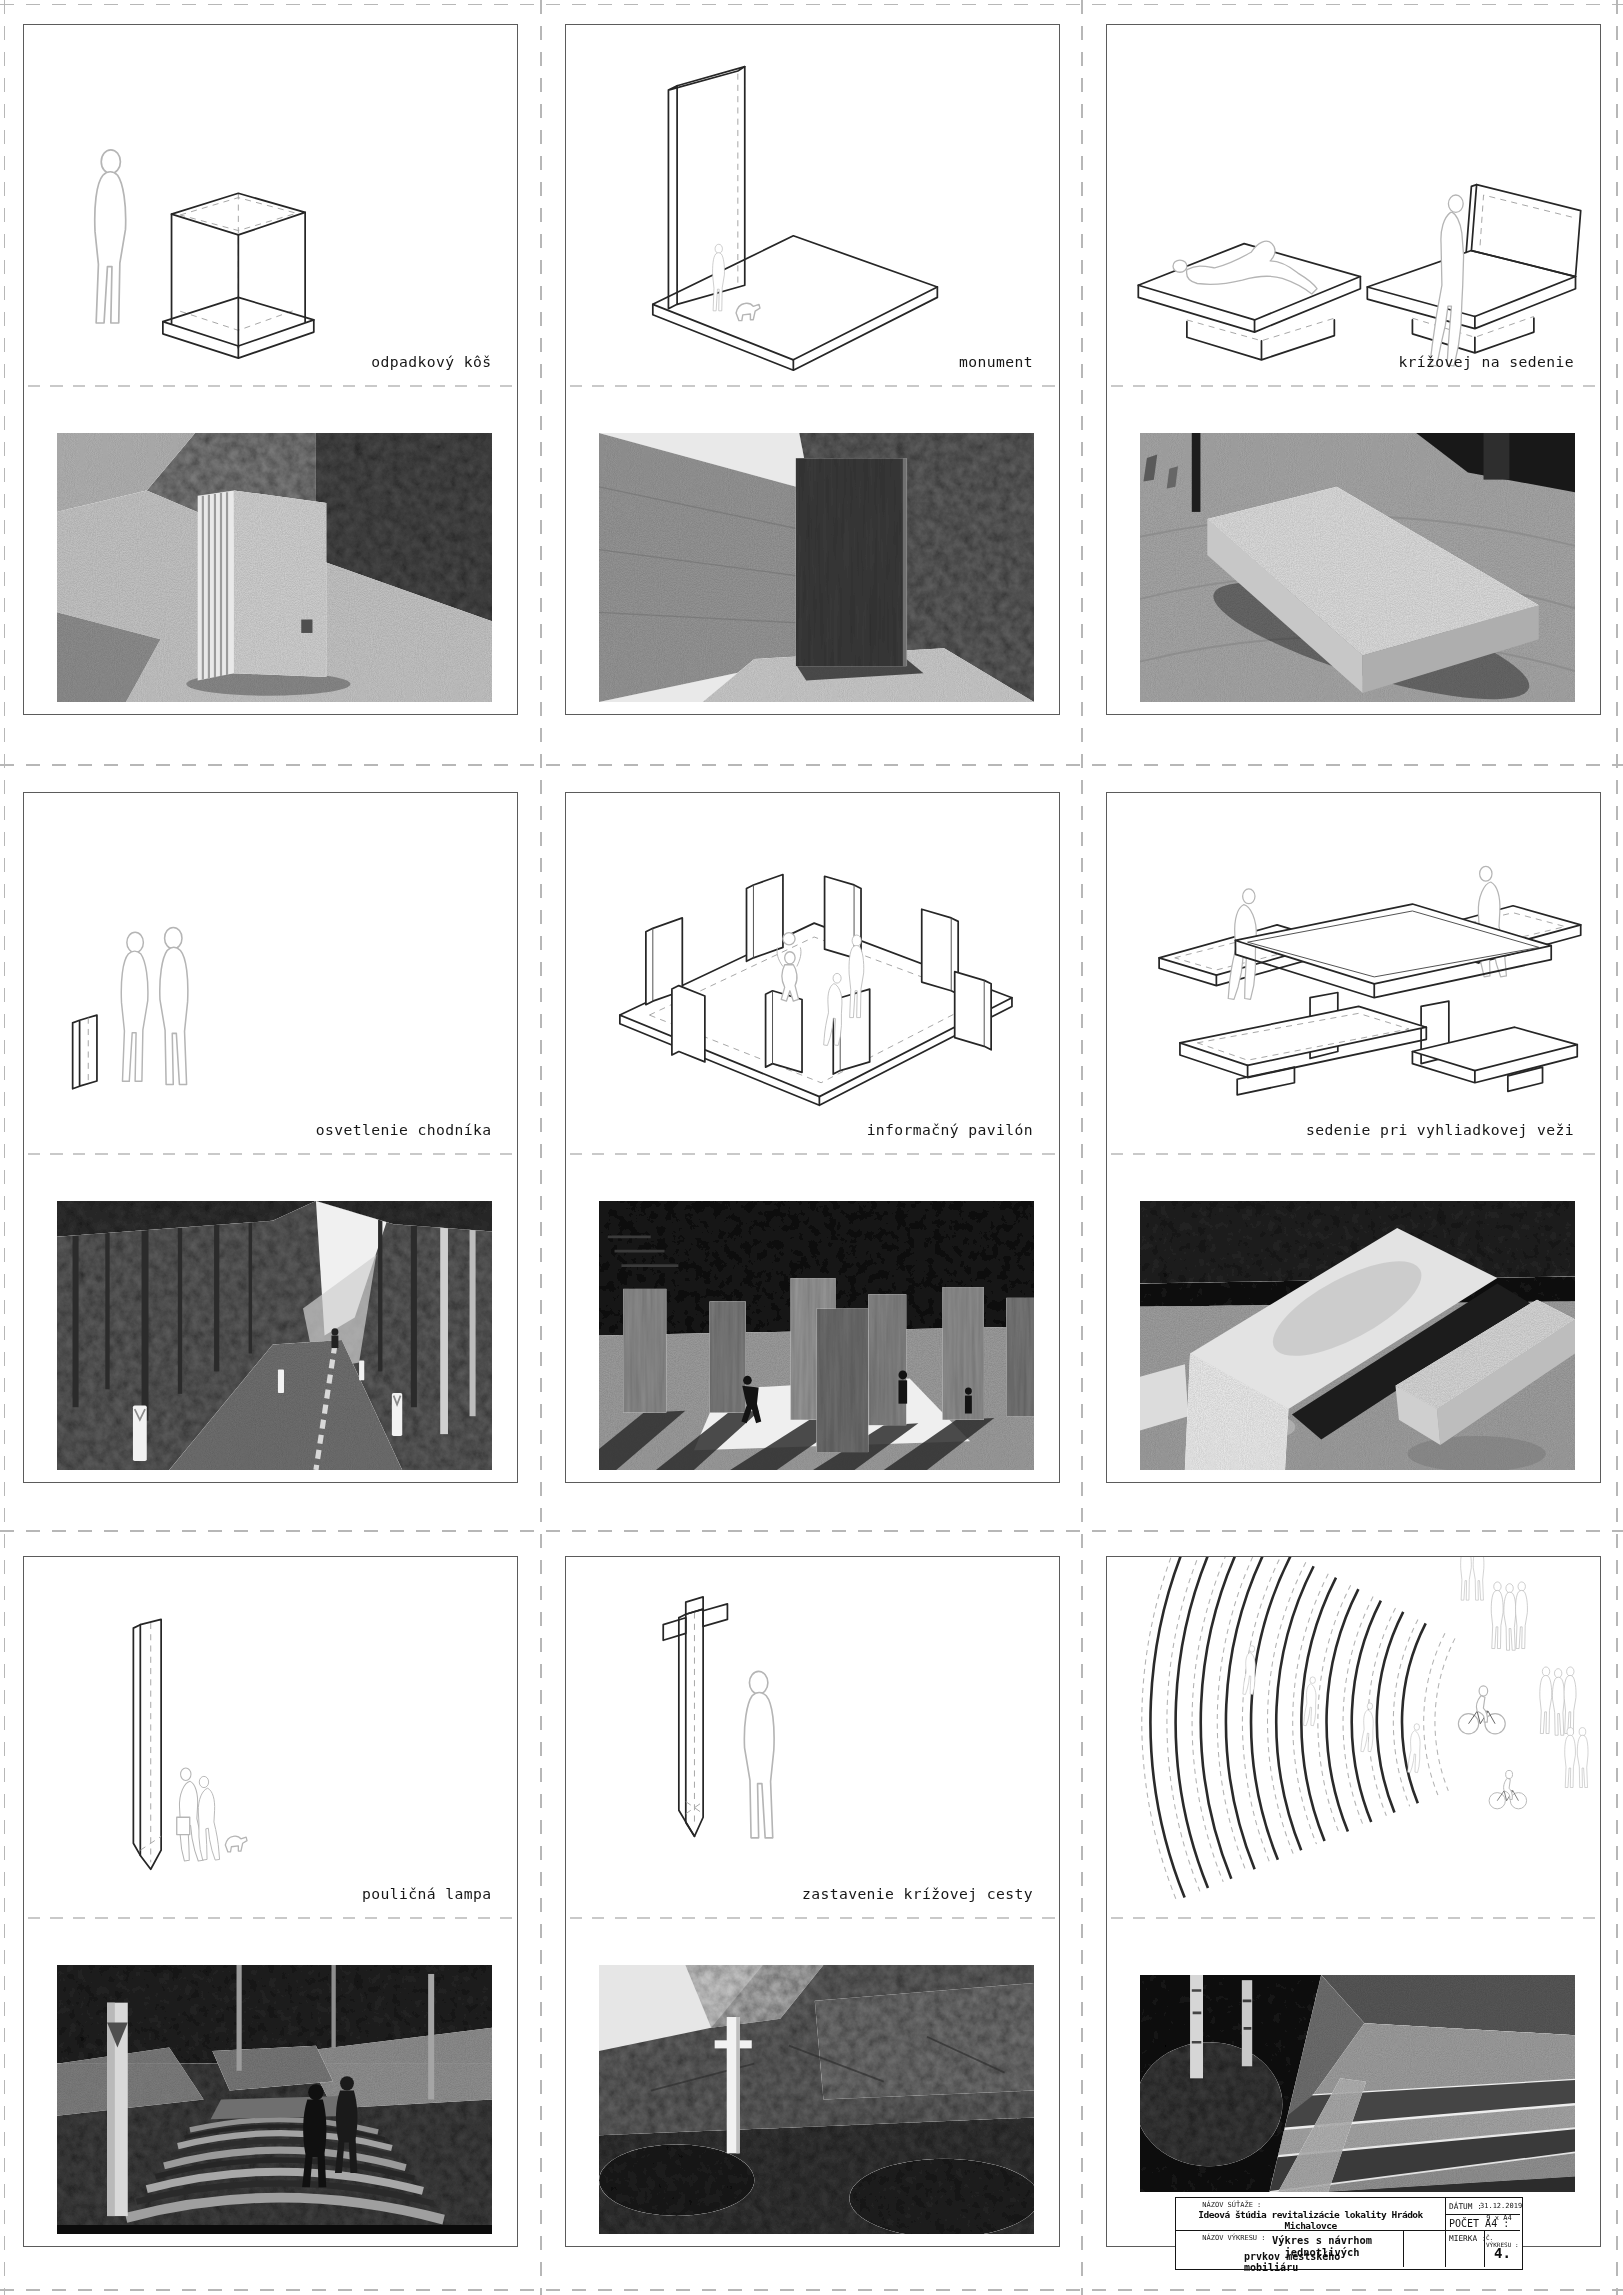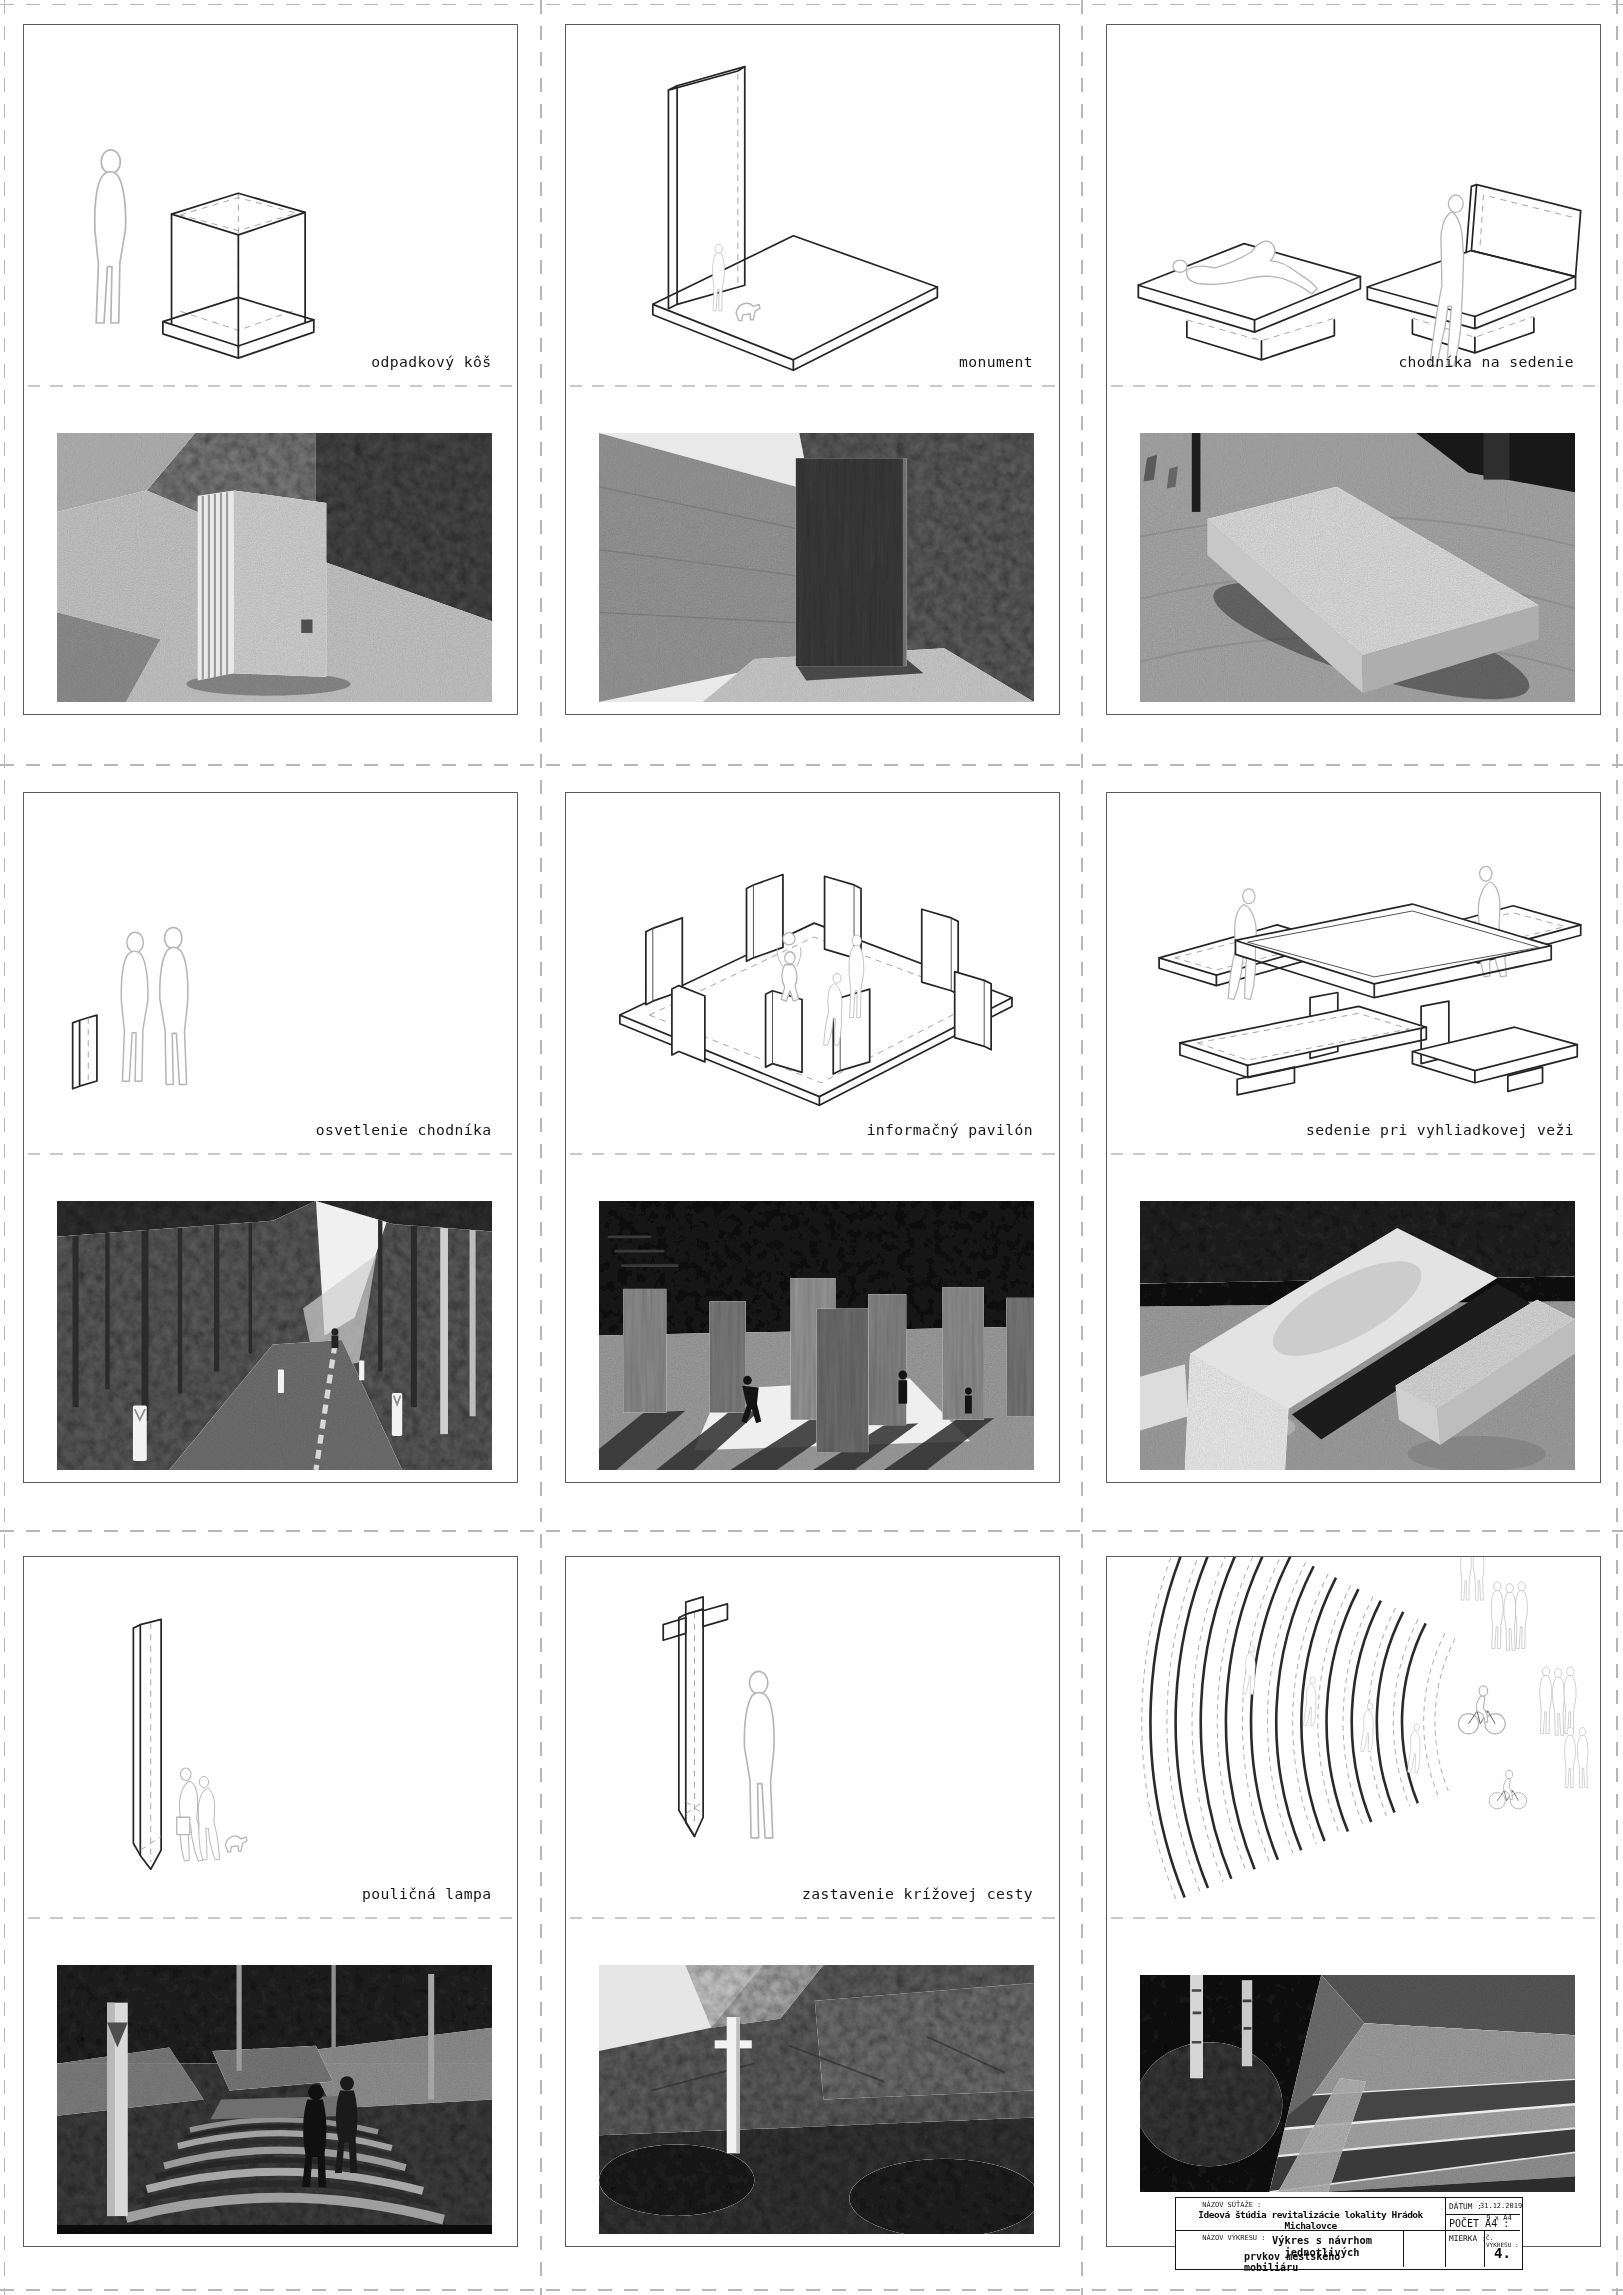--- a/index.html
+++ b/index.html
@@ -203,21 +203,21 @@
           <path class="ln" d="M300,302 L300,316 L424,350 L540,304 L540,290 M424,336 L424,350"></path>
           <path class="dsh" d="M352,338 L424,360 L492,336"></path>
           <path class="ln" d="M352,340 L352,356 L424,378 L492,354 L492,338 M424,360 L424,378"></path>
         </g>
         <g>
           <ellipse class="fgw" cx="402" cy="206" rx="8.5" ry="10"></ellipse>
           <path class="fgw" d="M396,216 C388,222 384,236 385,252 L386,300 C382,320 378,344 375,368 L372,392 380,393 385,368 390,346 393,324 L397,324 C395,348 393,370 392,392 L400,393 405,370 408,346 409,320 L410,300 411,266 409,240 C407,226 402,218 398,216 Z"></path>
         </g>
       </svg>
     </div>
-    <div class="lbl">chodníka na sedenie</div>
+    <div class="lbl">krížovej na sedenie</div>
     <div class="sep"></div>
     <div class="photo">
       <svg viewBox="0 0 504 300" preserveAspectRatio="none">
         <rect width="504" height="300" fill="#a8a8a8" filter="url(#txf)"></rect>
         <path d="M-20,120 Q250,60 520,130 M-20,190 Q250,120 520,200 M-20,260 Q250,190 520,270" stroke="#8a8a8a" stroke-width="2" fill="none" opacity=".8"></path>
         <polygon points="320,0 504,0 504,66 380,44" fill="#181818"></polygon>
         <rect x="398" y="0" width="30" height="52" fill="#2e2e2e"></rect>
         <rect x="60" y="0" width="10" height="88" fill="#1d1d1d"></rect>
         <polygon points="8,28 20,24 16,52 4,54" fill="#5a5a5a"></polygon>
         <polygon points="34,40 44,37 41,60 31,62" fill="#666666"></polygon>

